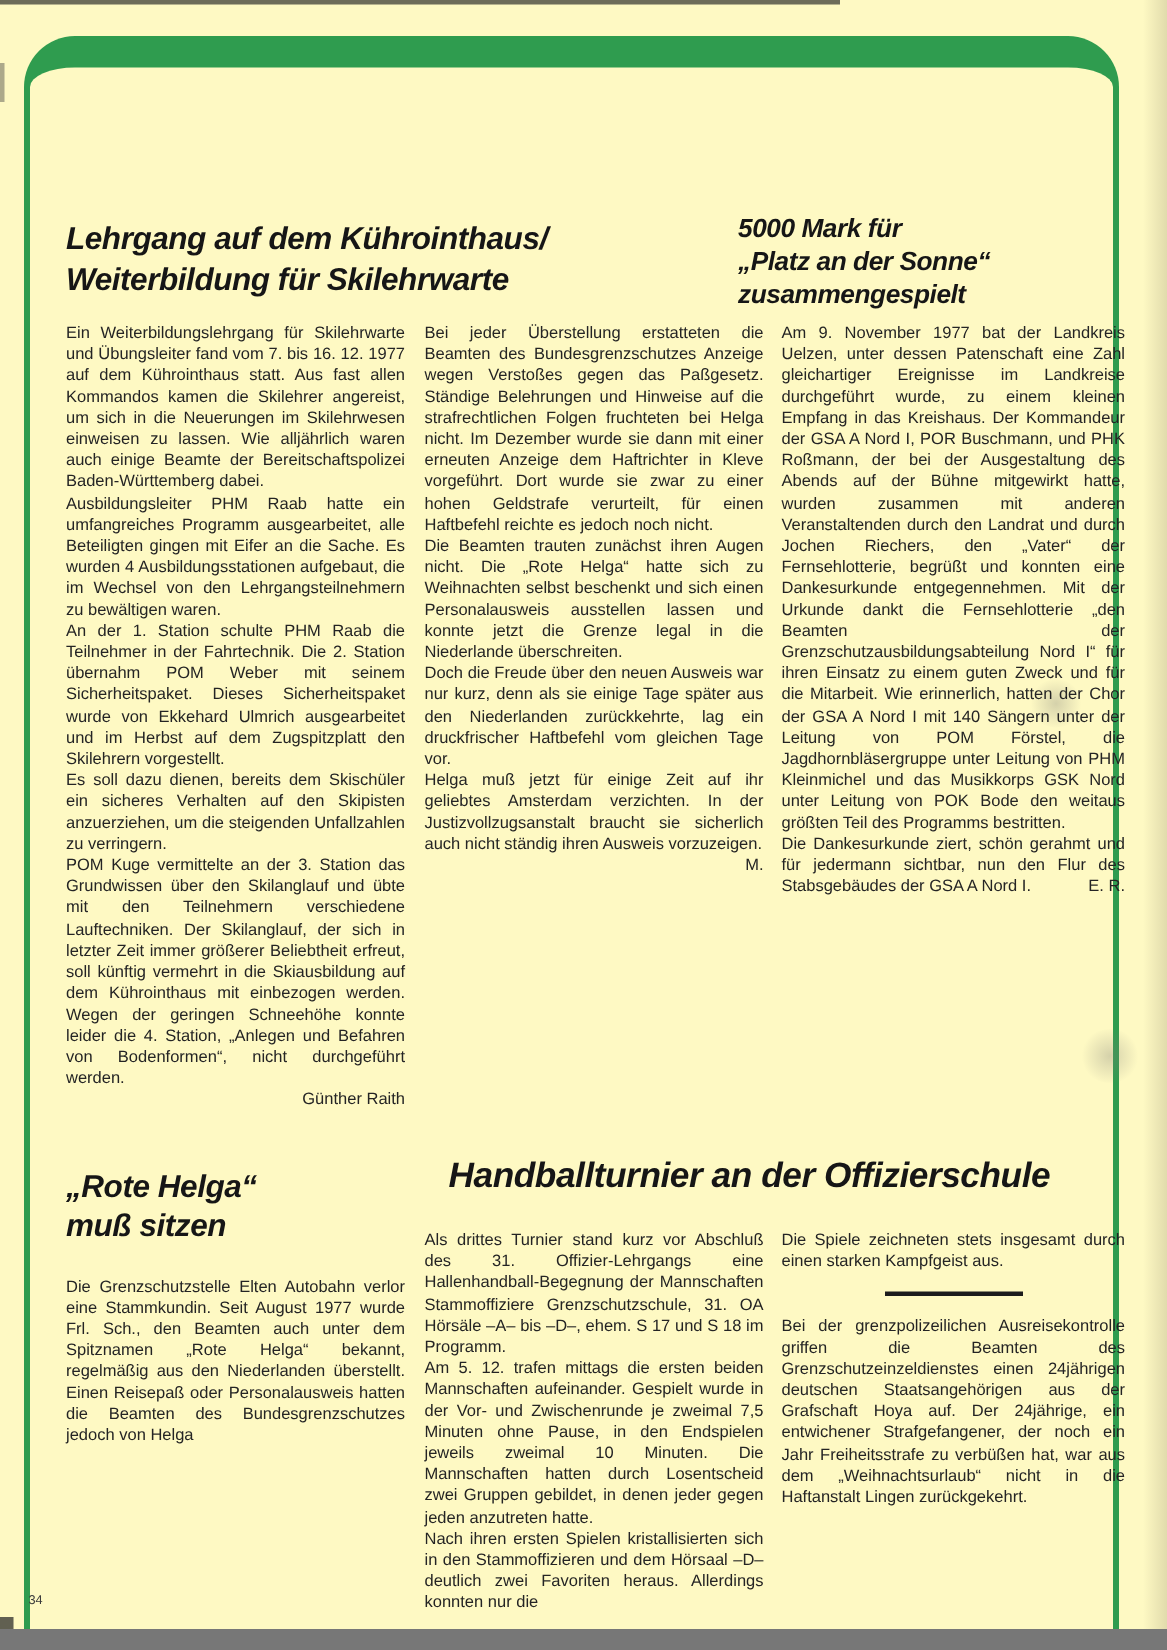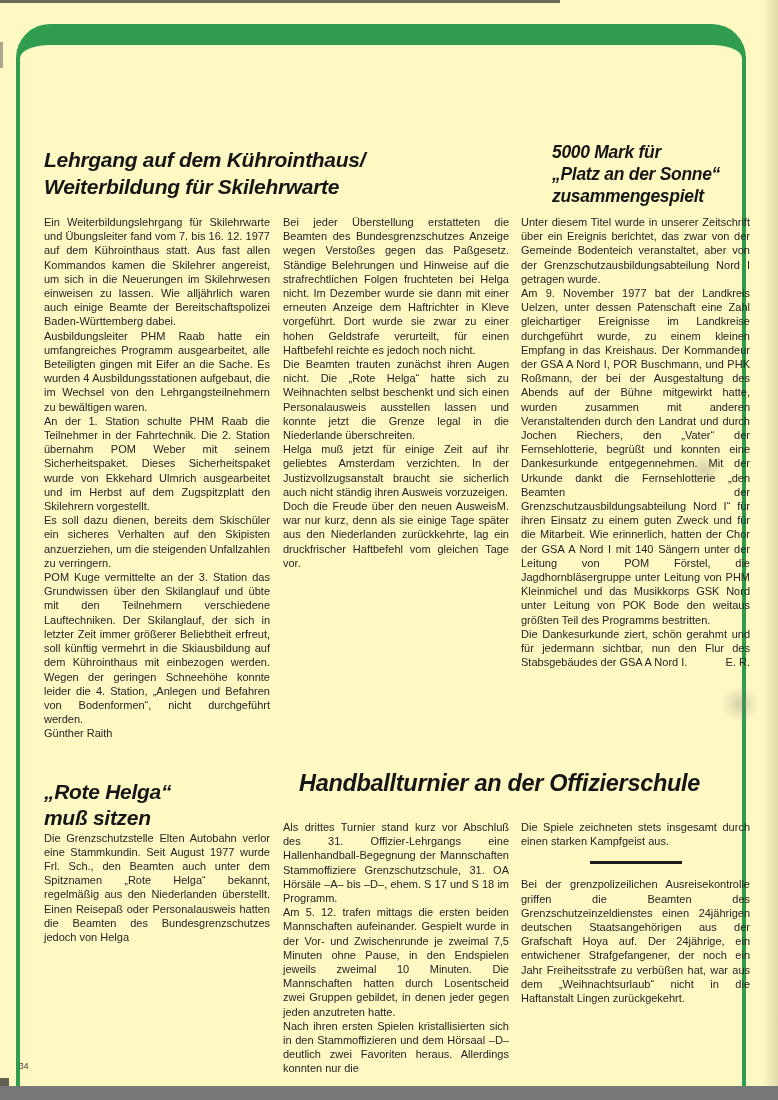--- a/index.html
+++ b/index.html
@@ -17,39 +17,39 @@
     border-right:4px solid #2f9c4f;
     border-bottom:none;
     border-radius:34px 34px 0 0;
   }
   .headline{
     position:absolute;margin:0;color:#161616;
     font-weight:bold;font-style:italic;letter-spacing:-0.3px;
     white-space:pre-line;
   }
   .h-ski{left:44px;top:146px;font-size:21px;line-height:27px;}
-  .h-sonne{left:552px;top:141px;font-size:17.5px;line-height:22px;}
+  .h-sonne{left:492px;top:141px;font-size:17.5px;line-height:22px;}
   .h-handball{left:299px;top:769px;font-size:23.5px;line-height:28px;}
   .h-helga{
-    position:static;font-size:21px;line-height:26px;margin:38px 0 0;
+    position:static;font-size:21px;line-height:26px;margin:38px 0 20px;
     color:#161616;font-weight:bold;font-style:italic;letter-spacing:-0.3px;
     white-space:pre-line;
   }
   .col{
     position:absolute;width:226px;
     font-size:11px;line-height:14.2px;color:#242424;
     text-align:justify;
   }
   .col p{margin:0;}
   .col1{left:44px;top:215px;}
   .col2{left:283px;top:215px;}
   .col3{left:521px;top:215px;width:229px;}
   .hb-left{left:283px;top:820px;}
   .hb-right{left:521px;top:820px;width:229px;}
-  .byline{}
+  .byline{text-align:right;}
   .sig{float:right;}
   .divider{width:92px;height:3px;background:#1c1c1c;margin:13px auto 13px;}
   .pagenum{position:absolute;left:19px;top:1061px;font-size:8.5px;color:#3a3a3a;}
   
   .edge-top{position:absolute;left:0;top:0;width:560px;height:3px;background:#3c3c36;opacity:.75;}
   .edge-left-top{position:absolute;left:0;top:42px;width:3px;height:26px;background:#5a5a52;opacity:.5;}
   .corner-bl{position:absolute;left:0;top:1078px;width:9px;height:22px;background:#45453d;opacity:.85;}
   .edge-right{position:absolute;right:0;top:0;width:16px;height:1100px;
     background:linear-gradient(to left, rgba(150,142,112,.28), rgba(150,142,112,0));}
   .bottom-strip{position:absolute;left:0;top:1090px;width:778px;height:10px;background:rgba(250,247,236,.8);}
@@ -88,26 +88,25 @@
     <p>POM Kuge vermittelte an der 3. Station das Grundwissen über den Skilanglauf und übte mit den Teilnehmern verschiedene Lauftechniken. Der Skilanglauf, der sich in letzter Zeit immer größerer Beliebtheit erfreut, soll künftig vermehrt in die Skiausbildung auf dem Kührointhaus mit einbezogen werden. Wegen der geringen Schneehöhe konnte leider die 4. Station, „Anlegen und Befahren von Bodenformen“, nicht durchgeführt werden.</p>
     <p class="byline">Günther Raith</p>
     <h2 class="h-helga">„Rote Helga“
 muß sitzen</h2>
     <p>Die Grenzschutzstelle Elten Autobahn verlor eine Stammkundin. Seit August 1977 wurde Frl. Sch., den Beamten auch unter dem Spitznamen „Rote Helga“ bekannt, regelmäßig aus den Niederlanden überstellt. Einen Reisepaß oder Personalausweis hatten die Beamten des Bundesgrenzschutzes jedoch von Helga</p>
   </div>
 
   <div class="col col2">
     <p>Bei jeder Überstellung erstatteten die Beamten des Bundesgrenzschutzes Anzeige wegen Verstoßes gegen das Paßgesetz. Ständige Belehrungen und Hinweise auf die strafrechtlichen Folgen fruchteten bei Helga nicht. Im Dezember wurde sie dann mit einer erneuten Anzeige dem Haftrichter in Kleve vorgeführt. Dort wurde sie zwar zu einer hohen Geldstrafe verurteilt, für einen Haftbefehl reichte es jedoch noch nicht.</p>
     <p>Die Beamten trauten zunächst ihren Augen nicht. Die „Rote Helga“ hatte sich zu Weihnachten selbst beschenkt und sich einen Personalausweis ausstellen lassen und konnte jetzt die Grenze legal in die Niederlande überschreiten.</p>
+    <p>Doch die Freude über den neuen Ausweis war nur kurz, denn als sie einige Tage später aus den Niederlanden zurückkehrte, lag ein druckfrischer Haftbefehl vom gleichen Tage vor.</p>
     <p><span>Helga muß jetzt für einige Zeit auf ihr geliebtes Amsterdam verzichten. In der Justizvollzugsanstalt braucht sie sicherlich auch nicht ständig ihren Ausweis vorzuzeigen.</span><span class="sig">M.</span></p>
-    <p>Doch die Freude über den neuen Ausweis war nur kurz, denn als sie einige Tage später aus den Niederlanden zurückkehrte, lag ein druckfrischer Haftbefehl vom gleichen Tage vor.</p>
   </div>
 
   <div class="col col3">
-    <p>Unter diesem Titel wurde in unserer Zeitschrift über ein Ereignis berichtet, das zwar von der Gemeinde Bodenteich veranstaltet, aber von der Grenzschutzausbildungsabteilung Nord I getragen wurde.</p>
     <p>Am 9. November 1977 bat der Landkreis Uelzen, unter dessen Patenschaft eine Zahl gleichartiger Ereignisse im Landkreise durchgeführt wurde, zu einem kleinen Empfang in das Kreishaus. Der Kommandeur der GSA A Nord I, POR Buschmann, und PHK Roßmann, der bei der Ausgestaltung des Abends auf der Bühne mitgewirkt hatte, wurden zusammen mit anderen Veranstaltenden durch den Landrat und durch Jochen Riechers, den „Vater“ der Fernsehlotterie, begrüßt und konnten eine Dankesurkunde entgegennehmen. Mit der Urkunde dankt die Fernsehlotterie „den Beamten der Grenzschutzausbildungsabteilung Nord I“ für ihren Einsatz zu einem guten Zweck und für die Mitarbeit. Wie erinnerlich, hatten der Chor der GSA A Nord I mit 140 Sängern unter der Leitung von POM Förstel, die Jagdhornbläsergruppe unter Leitung von PHM Kleinmichel und das Musikkorps GSK Nord unter Leitung von POK Bode den weitaus größten Teil des Programms bestritten.</p>
     <p><span>Die Dankesurkunde ziert, schön gerahmt und für jedermann sichtbar, nun den Flur des Stabsgebäudes der GSA A Nord I.</span><span class="sig">E. R.</span></p>
   </div>
 
   <h1 class="headline h-handball">Handballturnier an der Offizierschule</h1>
 
   <div class="col hb-left">
     <p>Als drittes Turnier stand kurz vor Abschluß des 31. Offizier-Lehrgangs eine Hallenhandball-Begegnung der Mannschaften Stammoffiziere Grenzschutzschule, 31. OA Hörsäle –A– bis –D–, ehem. S 17 und S 18 im Programm.</p>
     <p>Am 5. 12. trafen mittags die ersten beiden Mannschaften aufeinander. Gespielt wurde in der Vor- und Zwischenrunde je zweimal 7,5 Minuten ohne Pause, in den Endspielen jeweils zweimal 10 Minuten. Die Mannschaften hatten durch Losentscheid zwei Gruppen gebildet, in denen jeder gegen jeden anzutreten hatte.</p>
     <p>Nach ihren ersten Spielen kristallisierten sich in den Stammoffizieren und dem Hörsaal –D– deutlich zwei Favoriten heraus. Allerdings konnten nur die</p>

